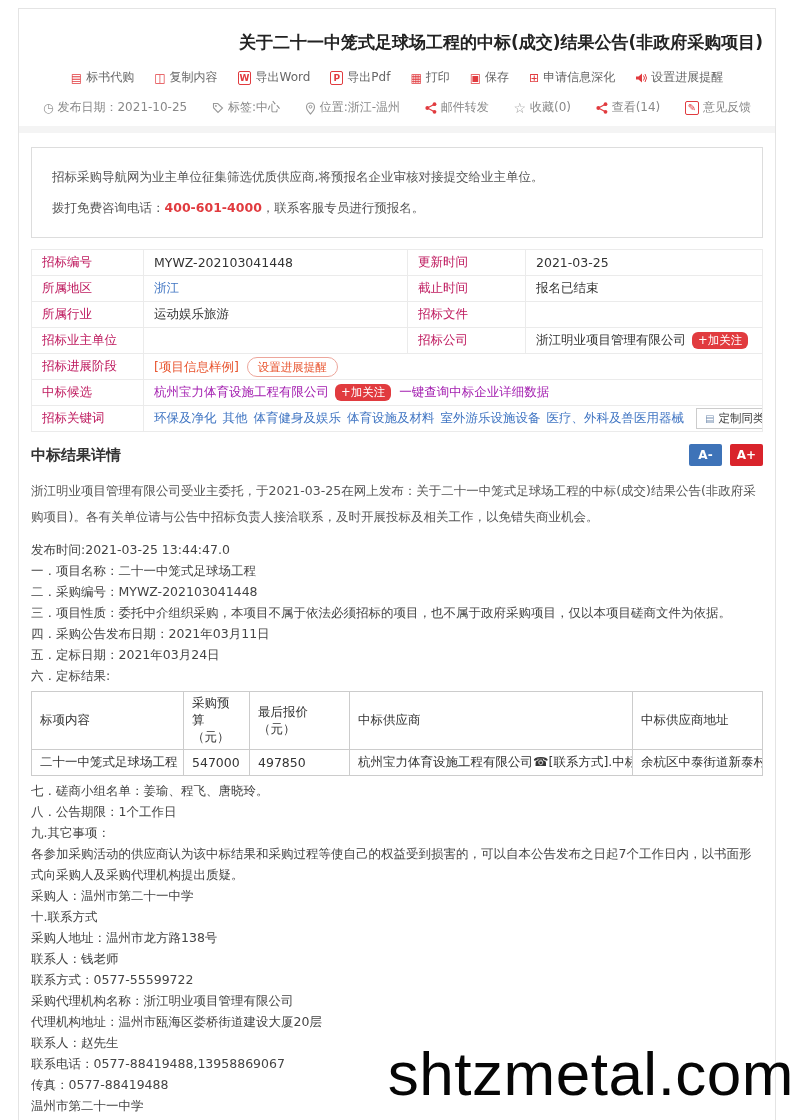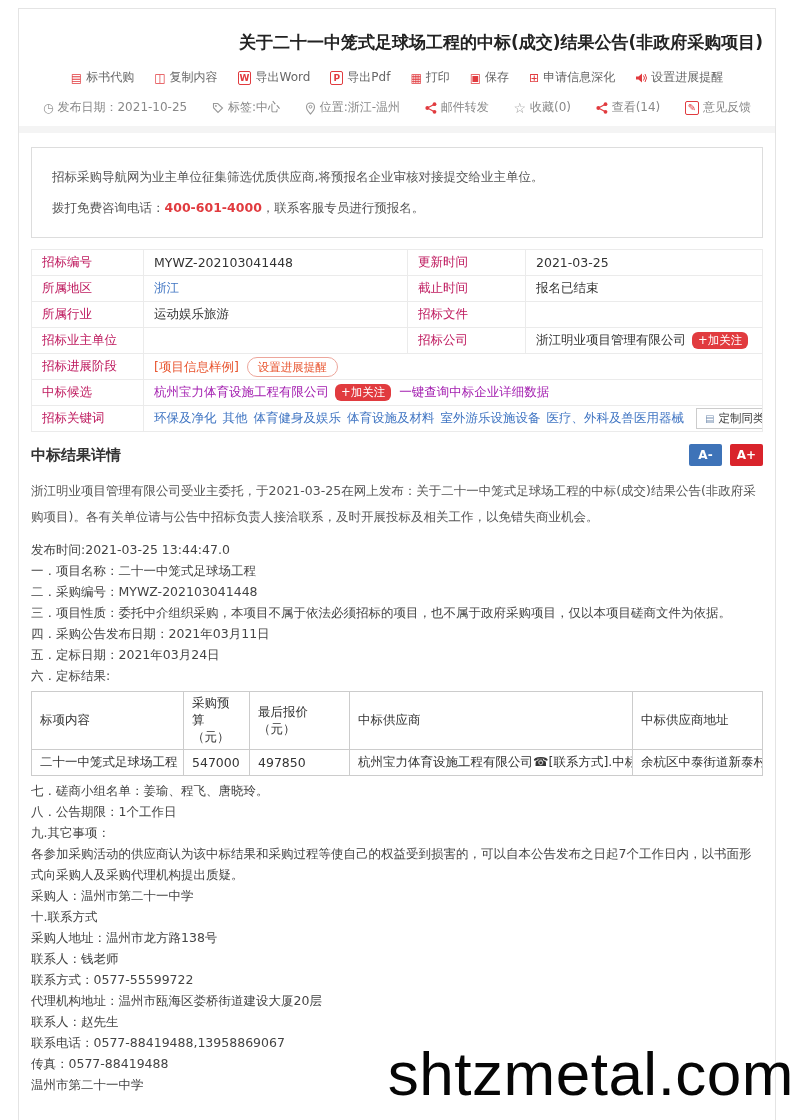--- a/index.html
+++ b/index.html
@@ -283,20 +283,21 @@
         <div class="ln">八．公告期限：1个工作日</div>
       </div>
     <div>
         <div class="ln">九.其它事项：</div>
         <div class="ln">各参加采购活动的供应商认为该中标结果和采购过程等使自己的权益受到损害的，可以自本公告发布之日起7个工作日内，以书面形式向采购人及采购代理机构提出质疑。</div>
         <div class="ln">采购人：温州市第二十一中学</div>
         <div class="ln">十.联系方式</div>
         <div class="ln">采购人地址：温州市龙方路138号</div>
         <div class="ln">联系人：钱老师</div>
         <div class="ln">联系方式：0577-55599722</div>
+        <div class="ln">采购代理机构名称：浙江明业项目管理有限公司</div>
         <div class="ln">代理机构地址：温州市瓯海区娄桥街道建设大厦20层</div>
         <div class="ln">联系人：赵先生</div>
         <div class="ln">联系电话：0577-88419488,13958869067</div>
         <div class="ln">传真：0577-88419488</div>
         <div class="ln">温州市第二十一中学</div>
       </div>
   </div>
 
 </div>
 

